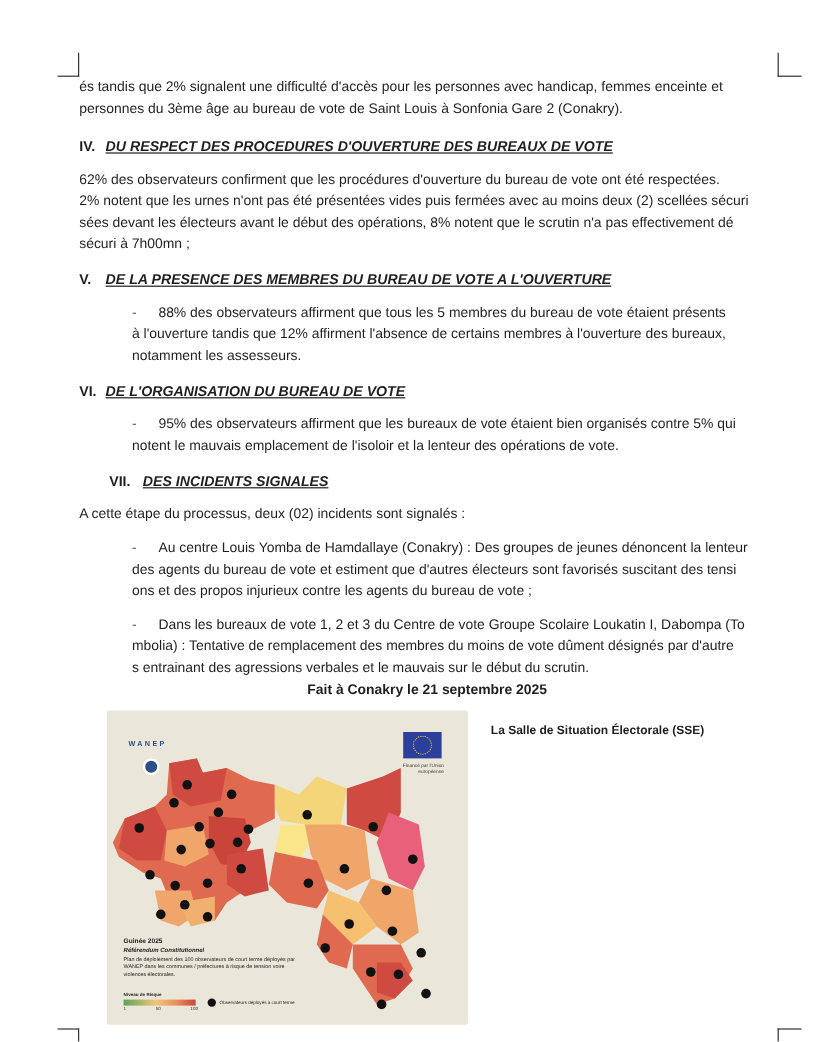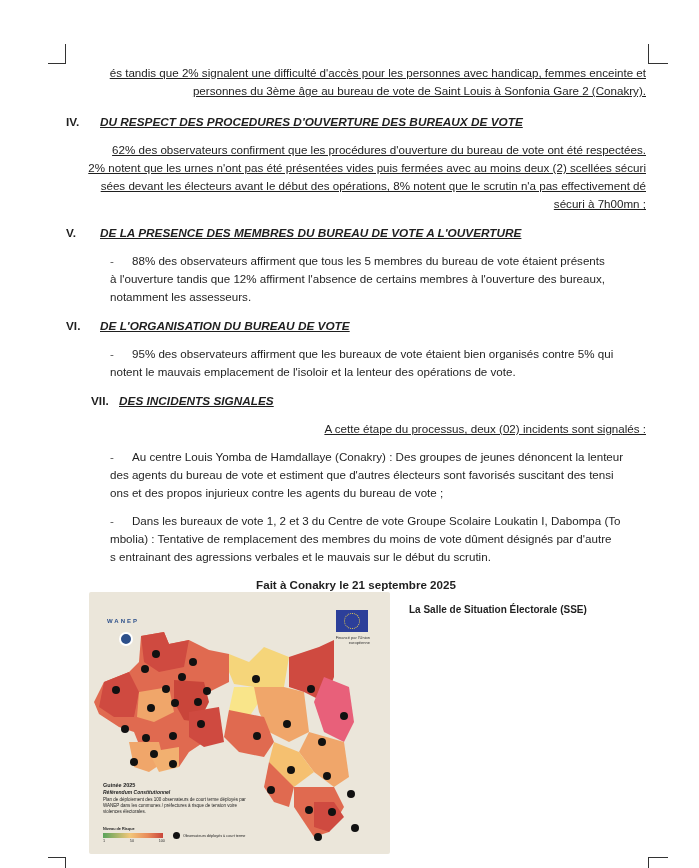--- a/index.html
+++ b/index.html
@@ -5,28 +5,28 @@
   * { box-sizing: border-box; margin: 0; padding: 0; }
   html, body { width: 699px; height: 868px; background: #ffffff; overflow: hidden; }
   body { position: relative; font-family: "Liberation Sans", sans-serif; color: #1f1f1f; }
   .corner { position: absolute; width: 18px; height: 18px; border-color: #333; border-style: solid; border-width: 0; }
   .c-tl { left: 48px; top: 44px; border-right-width: 1px; border-bottom-width: 1px; width: 18px; height: 20px; }
   .c-tr { left: 648px; top: 44px; border-left-width: 1px; border-bottom-width: 1px; width: 20px; height: 20px; }
   .c-bl { left: 48px; top: 857px; border-right-width: 1px; border-top-width: 1px; width: 18px; height: 14px; }
   .c-br { left: 648px; top: 857px; border-left-width: 1px; border-top-width: 1px; width: 20px; height: 14px; }
 
   .page { position: absolute; left: 66px; top: 64px; width: 580px; font-size: 11.6px; line-height: 18px; }
-  .p { text-align: right; text-decoration: underline; }
+  .p { text-align: left; }
   .h { font-weight: bold; font-size: 11.8px; margin-top: 11px; margin-bottom: 10px; display: flex; }
-  .h .num { width: 34px; }
+  .h .num { width: 22px; }
   .h .title { text-decoration: underline; font-style: italic; }
   .indent { padding-left: 44px; }
   .bullet-dash { display: inline-block; width: 22px; color: #555; }
   .gap { height: 10px; }
-  .sign { text-align: center; font-weight: bold; margin-top: 10px; }
+  .sign { text-align: center; font-weight: bold; }
 
   .map { position: absolute; left: 89px; top: 592px; width: 301px; height: 262px; background: #ebe6da; border-radius: 2px; overflow: hidden; }
   .sse { position: absolute; left: 409px; top: 604px; font-weight: bold; font-size: 10px; }
 
   .eu-flag { position: absolute; right: 22px; top: 18px; width: 32px; height: 22px; background: #2c3f9a; }
   .eu-flag span { position: absolute; left: 8px; top: 3px; width: 16px; height: 16px; border: 1.5px dotted #f1d44a; border-radius: 50%; }
   .eu-caption { position: absolute; right: 20px; top: 43px; font-size: 4px; color: #333; text-align: right; width: 40px; line-height: 5px; }
   .wanep { position: absolute; left: 10px; top: 14px; width: 34px; height: 34px; }
   .wanep-text { position: absolute; left: 8px; top: 12px; font-size: 6px; color: #2c4f8a; letter-spacing: 2px; font-weight: bold; }
   .wanep-logo { position: absolute; left: 20px; top: 26px; width: 14px; height: 14px; border-radius: 50%; background: #2c4f8a; border: 2px solid #fff; }

